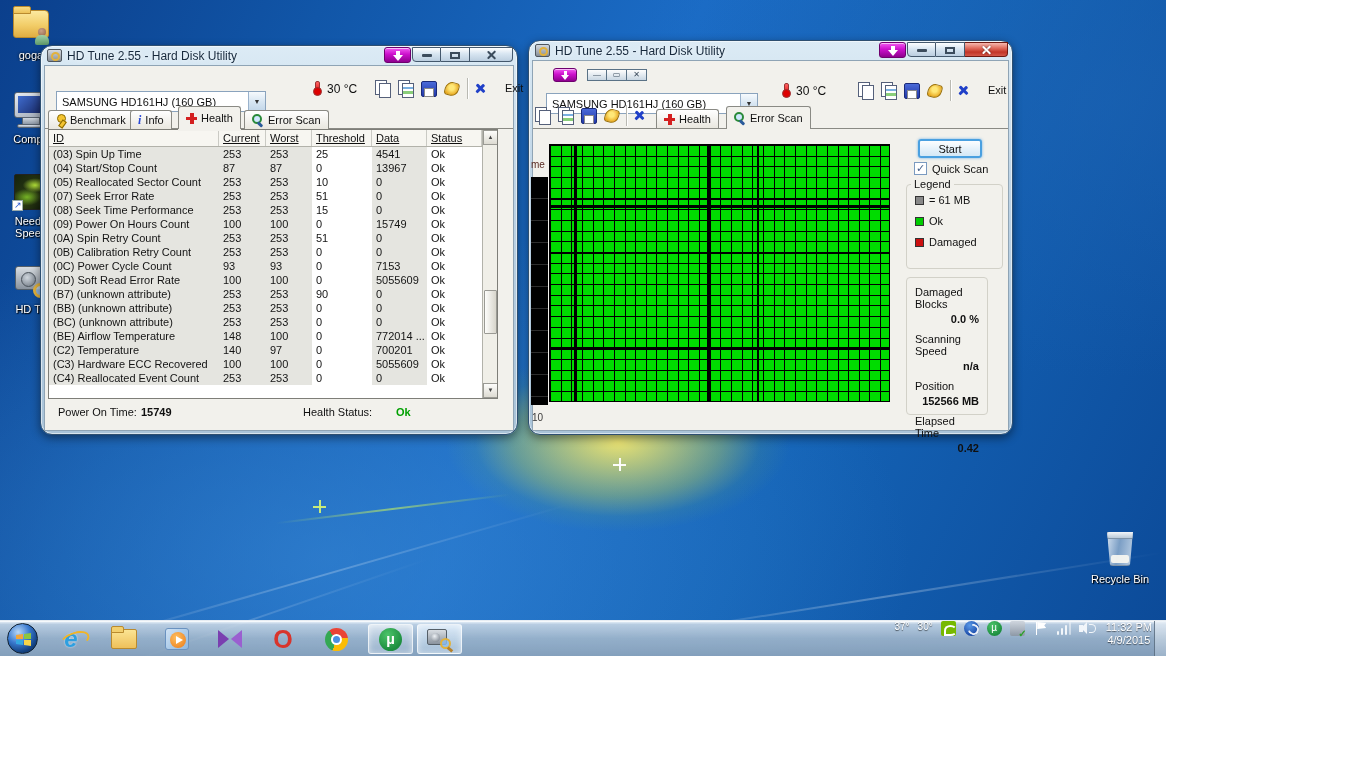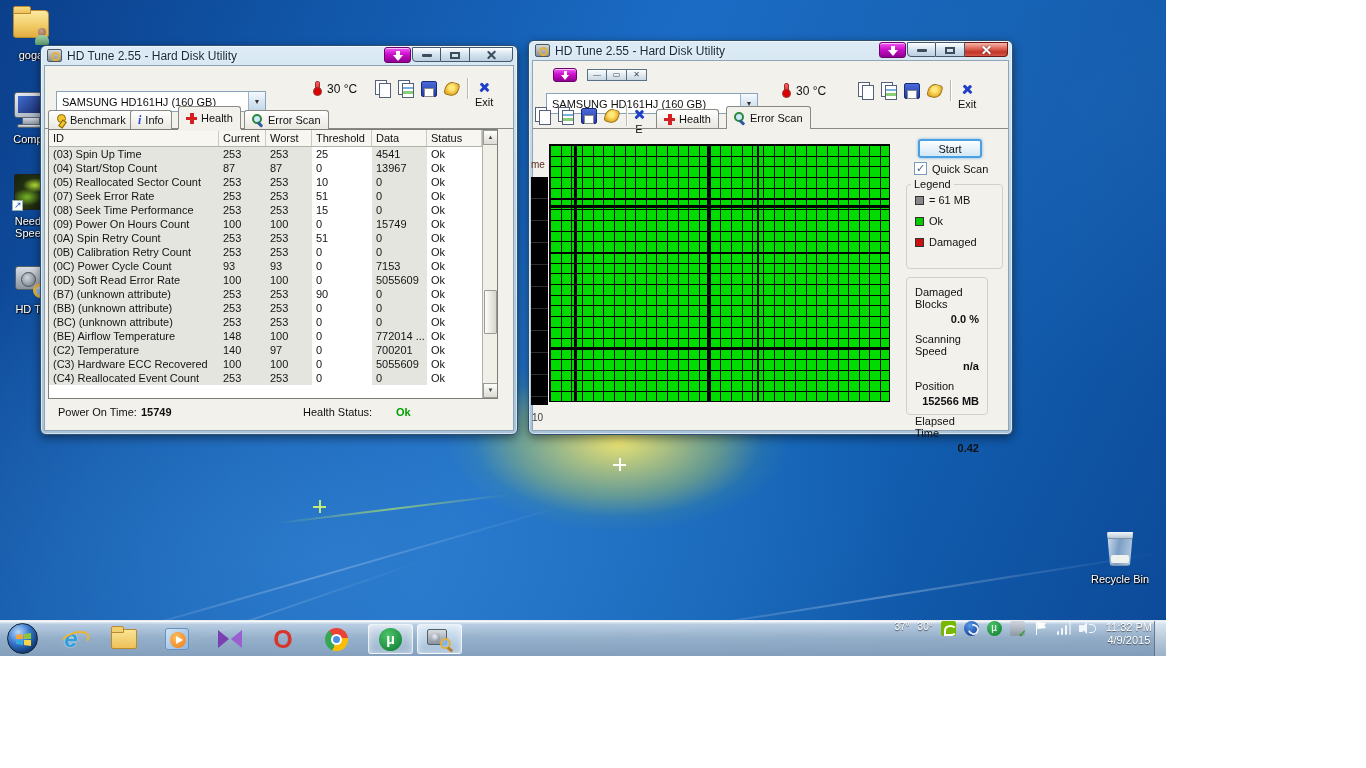--- a/index.html
+++ b/index.html
@@ -57,21 +57,21 @@
   .art-mag::before { content:""; position:absolute; left:1px; top:1px; width:9px; height:9px; border:3px solid #e2b23c; border-radius:50%; background:rgba(200,225,250,.7); }
   .art-mag::after { content:""; position:absolute; right:0; bottom:1px; width:8px; height:3px; background:#b5802a; transform:rotate(40deg); border-radius:2px; }
   
   .art-bin { position:absolute; left:8px; top:2px; width:26px; height:34px;
       background:linear-gradient(100deg, rgba(225,235,245,.9), rgba(160,185,210,.75) 45%, rgba(205,220,235,.9));
       border:1px solid #7e93a8; border-radius:3px 3px 6px 6px; clip-path:polygon(0 0,100% 0,88% 100%,12% 100%); }
   .art-bin::before { content:""; position:absolute; left:-2px; top:-2px; width:30px; height:6px; background:linear-gradient(#f2f6fa,#b9c9d8); border:1px solid #7e93a8; border-radius:3px; }
   .art-bin::after { content:""; position:absolute; left:3px; bottom:2px; width:18px; height:8px; background:rgba(245,245,240,.95); border-radius:2px; }
 
   
-  .win { position:absolute; border:1px solid #2e4f70; border-radius:6px;
+  .win { position:absolute; border:1px solid #2e4f70; border-radius:12px;
     background:linear-gradient(180deg, #dcebf5 0%, #bed4e6 35%, #a9c3d8 100%);
     box-shadow:0 3px 10px rgba(0,0,0,.45), inset 0 0 0 1px rgba(255,255,255,.55); }
   .win .titlebar { position:absolute; left:0; top:0; right:0; height:19px; display:flex; align-items:center; padding:0 6px; }
   .win .title { font-size:12px; color:#17293c; margin-left:5px; text-shadow:0 0 4px rgba(255,255,255,.9); white-space:nowrap; }
   .appicon { width:15px; height:13px; background:linear-gradient(#d4d9de,#878f98); border:1px solid #4e565e; border-radius:2px; position:relative; flex:0 0 auto; }
   .appicon::after { content:""; position:absolute; right:1px; top:2px; width:5px; height:5px; border:2px solid #e2b23c; border-radius:50%; }
   .capbtns { display:flex; position:absolute; top:1px; }
   .capbtn { width:29px; height:15px; border:1px solid #44586c; background:linear-gradient(180deg, rgba(255,255,255,.95), rgba(215,228,240,.75) 45%, rgba(175,195,215,.7)); position:relative; }
   .capbtn.first { border-radius:0 0 0 4px; }
   .capbtn.last { border-radius:0 0 4px 0; }
@@ -104,21 +104,21 @@
   .ic-pages::after { content:""; position:absolute; left:5px; top:3px; width:10px; height:13px; background:#fff; border:1px solid #55607a; }
   .ic-pages.colored::after { background:linear-gradient(#fff 20%, #7ab0e0 20% 40%, #fff 40% 55%, #8ace7a 55% 75%, #fff 75%); }
   .ic-save::before { content:""; position:absolute; left:1px; top:1px; width:14px; height:14px; background:linear-gradient(#4a6ad8,#2238a8); border:1px solid #1a2a7a; border-radius:2px; }
   .ic-save::after { content:""; position:absolute; left:4px; top:8px; width:8px; height:7px; background:#fff; border:1px solid #8a8a8a; }
   .ic-opt { transform:rotate(15deg); }
   .ic-opt::before { content:""; position:absolute; left:2px; top:2px; width:12px; height:12px; background:radial-gradient(circle at 45% 40%, #ffe878 25%, #e8a820 75%); border:1px solid #9a7008; border-radius:55% 25% 55% 25%; }
   .xmark { position:relative; display:inline-block; width:10px; height:10px; vertical-align:-1px; }
   .xmark::before, .xmark::after { content:""; position:absolute; left:4px; top:0; width:2.6px; height:10.5px; background:#2040c8; border-radius:1px; }
   .xmark::before { transform:rotate(45deg); } .xmark::after { transform:rotate(-45deg); }
   .toolsep { position:absolute; width:1px; background:#b9b9b2; box-shadow:1px 0 0 #fff; }
-  .exitbox { position:absolute; display:flex; align-items:center; gap:4px; font-size:11px; color:#101010;flex-direction:column; }
+  .exitbox { position:absolute; display:flex; align-items:center; gap:20px; font-size:11px; color:#101010; }
 
   
   .tab { position:absolute; height:19px; border:1px solid #8a8a84; border-bottom:none; border-radius:3px 3px 0 0;
     background:linear-gradient(#ffffff,#e9e7df); display:flex; align-items:center; gap:4px; padding:0 7px; font-size:11px; color:#101010; }
   .tab.active { height:23px; background:#f2f1ec; z-index:3; box-shadow:0 2px 0 #f2f1ec; }
   .tabline { position:absolute; height:1px; background:#8a8a84; }
   .ic-bench { position:relative; width:10px; height:12px; }
   .ic-bench::before { content:""; position:absolute; left:1px; top:0; width:7px; height:7px; background:#f4c430; border:1px solid #8a6a00; border-radius:50%; }
   .ic-bench::after { content:""; position:absolute; left:4px; top:6px; width:3px; height:6px; background:#f4c430; border:1px solid #8a6a00; transform:rotate(35deg); }
   .ic-info { font-family:"Liberation Serif", serif; font-weight:bold; font-style:italic; color:#2a4ad8; font-size:12px; line-height:12px; }
@@ -126,21 +126,21 @@
   .ic-health::before { content:""; position:absolute; left:0; top:4px; width:11px; height:3.5px; background:#d42020; }
   .ic-health::after { content:""; position:absolute; left:4px; top:0; width:3.5px; height:11px; background:#d42020; }
   .ic-scan { position:relative; width:12px; height:12px; }
   .ic-scan::before { content:""; position:absolute; left:0; top:0; width:6px; height:6px; border:2px solid #2a8a3a; border-radius:50%; background:#cfe8ff; }
   .ic-scan::after { content:""; position:absolute; right:1px; bottom:0; width:6px; height:3px; background:#2a5a9a; transform:rotate(42deg); border-radius:1px; }
 
   
   .smart { position:absolute; background:#fff; border:1px solid #7e7e78; overflow:hidden; }
   .thead, .trow { display:grid; grid-template-columns:170px 47px 46px 60px 55px 55px 1fr; }
   .thead { height:17px; line-height:16px; background:#f7f6f1; border-bottom:1px solid #b2b2aa; }
-  .thead span { font-size:11px; color:#101010; padding-left:4px; border-right:1px solid #cacac4; }
+  .thead span { font-size:11px; color:#101010; padding-left:4px; border-right:1px solid #cacac4;text-decoration:underline; }
   .trow { height:14px; line-height:14px; }
   .trow span { font-size:11px; color:#141414; padding-left:4px; white-space:nowrap; overflow:hidden; }
   .trow .shade { background:#e5e5e0; }
   .trow span.gap { background:#fff; }
   
   .vsb { position:absolute; width:15px; background:#f0efe8; border-left:1px solid #b2b2aa; }
   .sbbtn { position:absolute; left:0; width:15px; height:15px; background:linear-gradient(#fdfdfb,#dddbd2); border:1px solid #9a9a94; font-size:6px; color:#444; text-align:center; line-height:13px; }
   .sbthumb { position:absolute; left:1px; width:13px; background:linear-gradient(90deg,#fdfdfb,#d8d6cc); border:1px solid #9a9a94; border-radius:1px; }
 
   .footrow { position:absolute; font-size:11px; color:#101010; }

